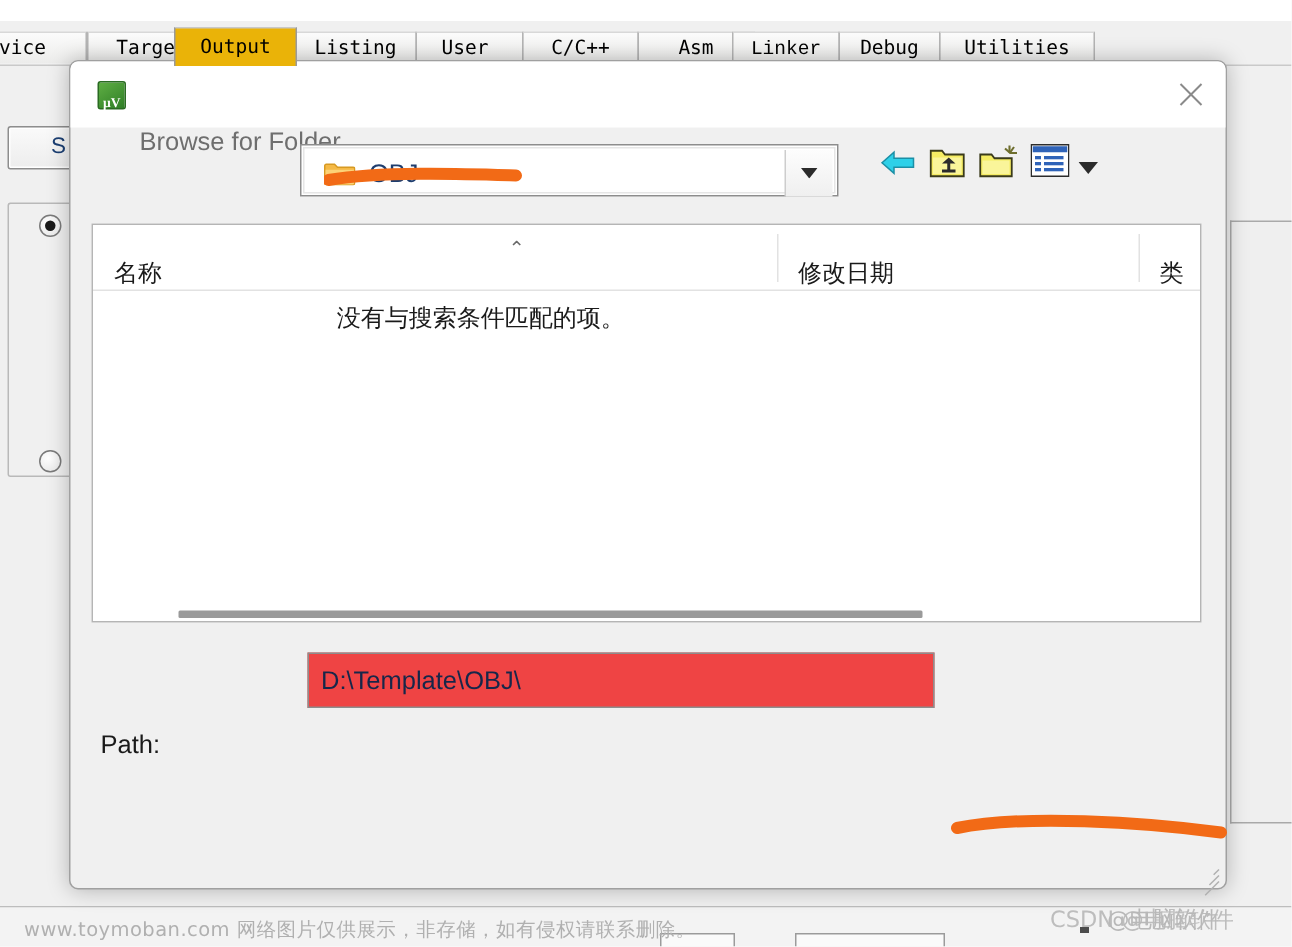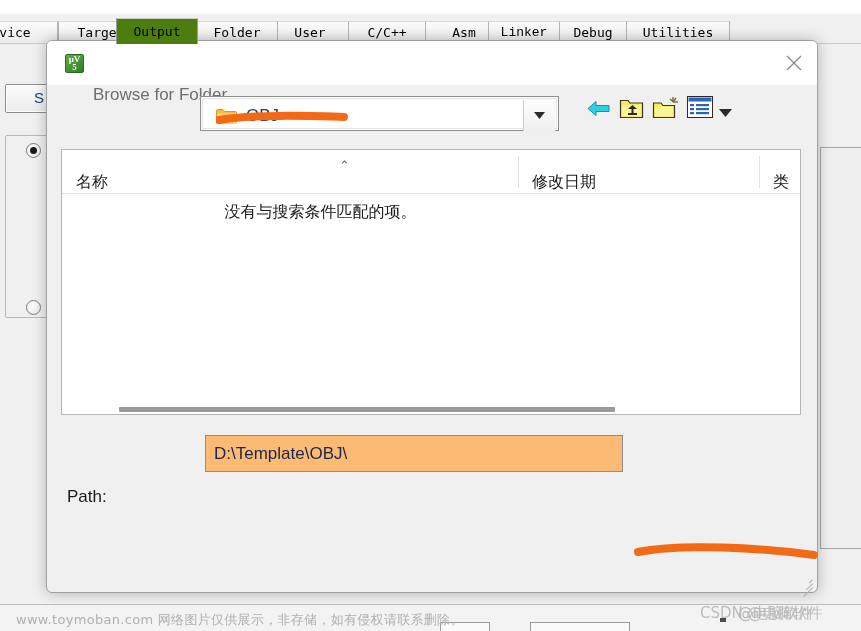--- a/index.html
+++ b/index.html
@@ -21,21 +21,21 @@
     position:absolute;top:3px;height:21px;
     background:linear-gradient(#fbfbfb,#ececeb);
     border-left:1px solid #b4b4b4;border-right:1px solid #b4b4b4;border-top:1px solid #d8d8d8;
     font-family:"DejaVu Sans Mono","Liberation Mono",monospace;
     font-size:13px;color:#000;
     display:flex;align-items:center;justify-content:center;
     box-sizing:border-box;
     white-space:nowrap;
   }
   .tab.active{
-    top:0;height:26px;background:#4d7c0f;border-bottom:none;
+    top:0;height:26px;background:#eab308;border-bottom:none;
     border-left:1px solid #9a9a9a;border-right:1px solid #9a9a9a;border-top:1px solid #c8c8c8;
     z-index:3;
   }
   #tab-underline{position:absolute;left:0;top:43px;width:861px;height:1px;background:#c9c9c9;}
 
   
   #bg-btn-s{
     position:absolute;left:5px;top:84px;width:52px;height:27px;
     background:linear-gradient(#fafafa,#ededed);
     border:1px solid #8d8d8d;border-radius:2px;
@@ -105,21 +105,21 @@
     position:absolute;left:0;top:0;width:100%;height:44px;
     background:#ffffff;border-top-left-radius:5px;border-top-right-radius:5px;
     box-sizing:border-box;
   }
   #dialog-icon{
     position:absolute;left:18px;top:13px;width:19px;height:19px;
     background:linear-gradient(145deg,#5fae44,#2f7f26);
     border:1px solid #2a6b22;border-radius:2px;box-sizing:border-box;
     color:#fff;font-size:9px;line-height:8px;font-weight:bold;
     font-family:"Liberation Serif",serif;
-    text-align:center;padding-top:0;
+    text-align:center;padding-top:9px;
   }
   #dialog-icon span{display:block;}
   #dialog-title{
     position:absolute;left:46px;top:12px;font-size:17px;color:#6e6e6e;
     font-family:"Liberation Sans",sans-serif;white-space:nowrap;margin-top:32px;
   }
   #dialog-close{
     position:absolute;right:0px;top:0px;width:46px;height:43px;
     display:flex;align-items:center;justify-content:center;
     border-top-right-radius:5px;
@@ -190,21 +190,21 @@
     background:#9a9a9a;border-radius:1px;
   }
 
   
   #path-label{
     position:absolute;left:20px;top:446px;font-size:17px;color:#1a1a1a;
     font-family:"Liberation Sans",sans-serif;
   }
   #path-input{
     position:absolute;left:158px;top:394px;width:418px;height:37px;
-    background:#fdba74;border:1px solid #8d8d8d;box-sizing:border-box;
+    background:#ef4444;border:1px solid #8d8d8d;box-sizing:border-box;
   }
   #path-input-text{
     position:absolute;left:8px;top:8px;font-size:17px;color:#16274a;
     font-family:"Liberation Sans",sans-serif;white-space:nowrap;
   }
 
   
   #ok-button{
     position:absolute;left:608px;top:458px;width:130px;height:38px;
     background:linear-gradient(#fbfbfb,#f1f1f1);
@@ -250,21 +250,21 @@
     <div class="tab" style="left:-28px;width:86px;">
         <span>vice</span>
       </div>
     <div class="tab" style="left:58px;width:86px;">
         <span>Target</span>
       </div>
     <div class="tab active" style="left:116px;width:82px;">
         <span>Output</span>
       </div>
     <div class="tab" style="left:196px;width:82px;">
-        <span>Folder</span>
+        <span>Listing</span>
       </div>
     <div class="tab" style="left:277px;width:72px;">
         <span style="margin-right:6px;text-align:right;">User</span>
       </div>
     <div class="tab" style="left:348px;width:78px;">
         <span>C/C++</span>
       </div>
     <div class="tab" style="left:425px;width:78px;">
         <span style="">Asm</span>
       </div>

